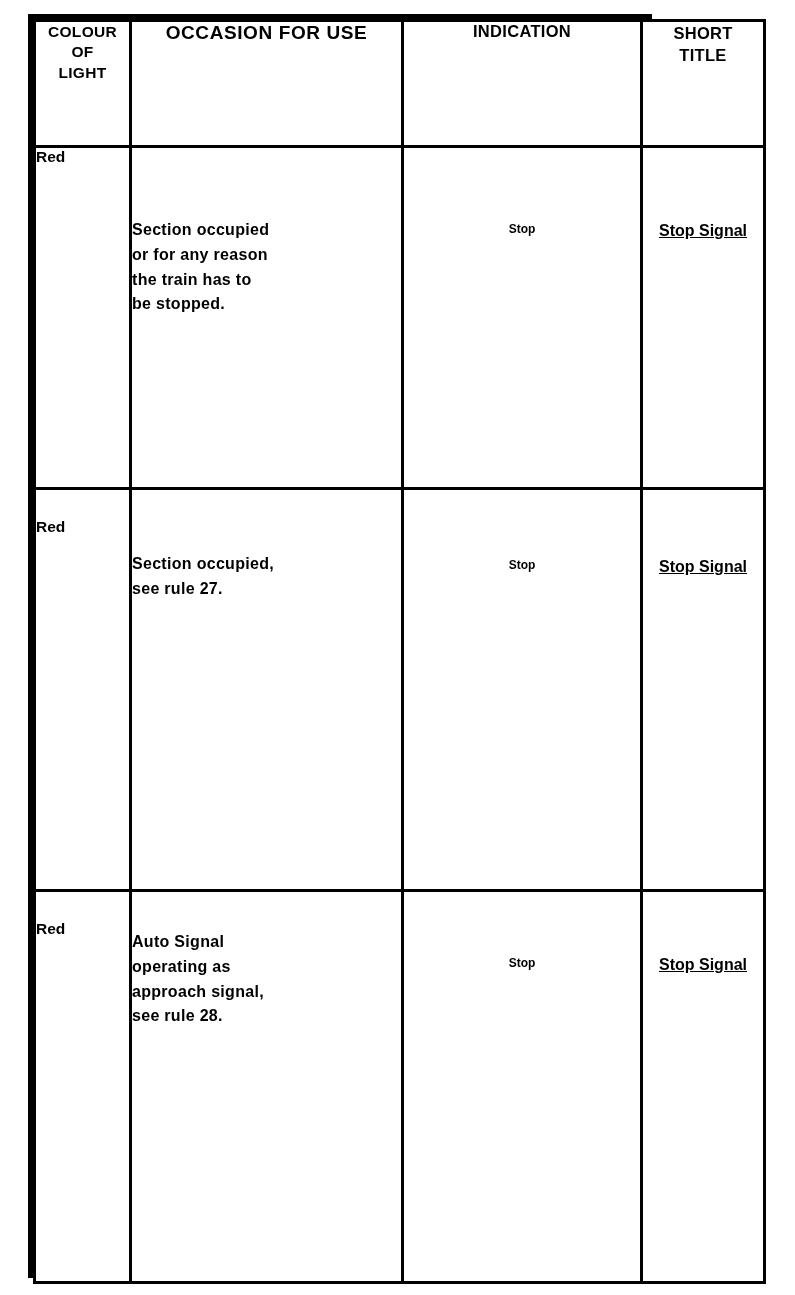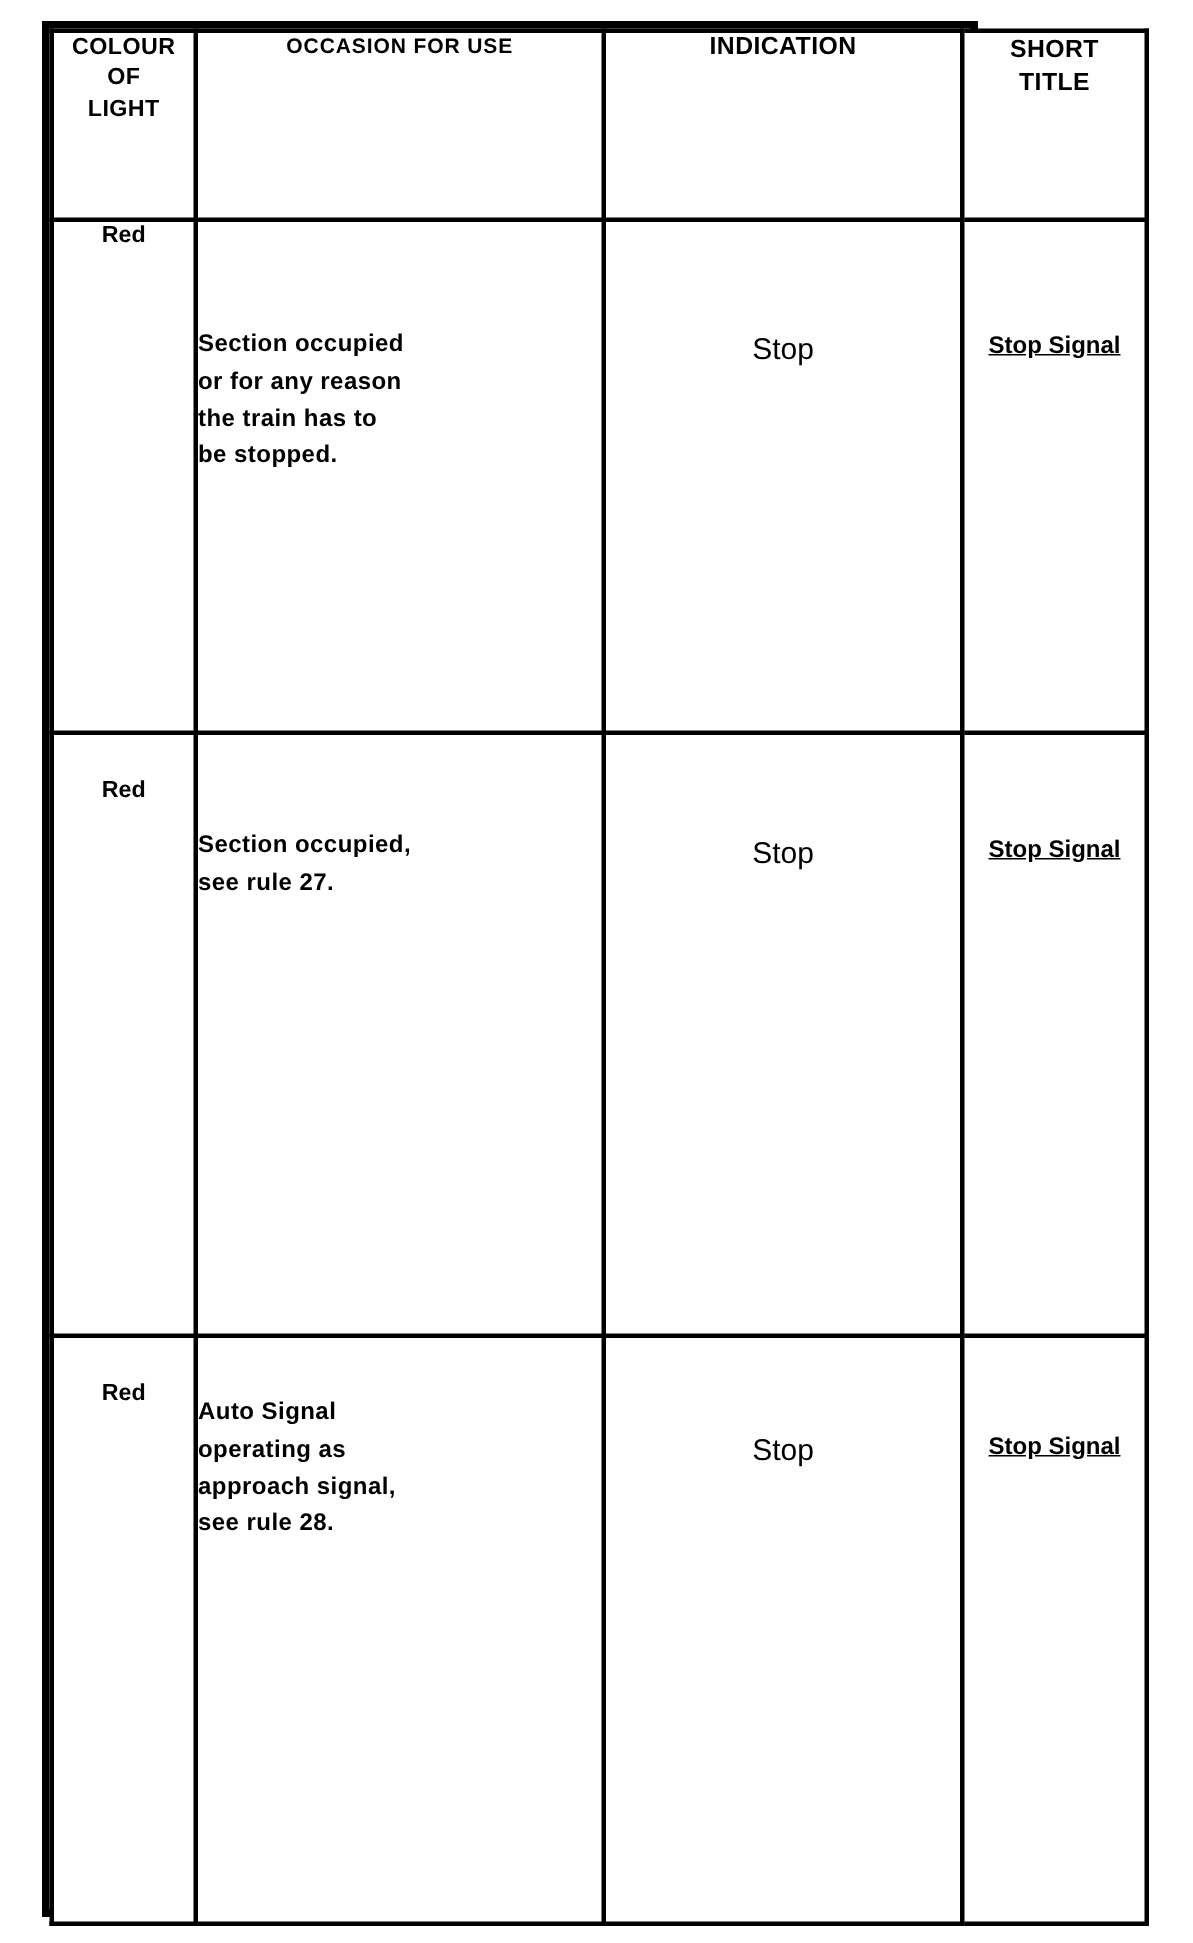--- a/index.html
+++ b/index.html
@@ -56,53 +56,52 @@
     text-align: center;
     font-weight: bold;
     font-size: 16.5px;
     letter-spacing: 0.3px;
   }
   thead th.h-colour {
     font-size: 15.5px;
     line-height: 1.32;
   }
   thead th.h-occasion {
-    font-size: 14px;
+    font-size: 19px;
     letter-spacing: 0.6px;
     margin-top: 28px;
   }
   thead th.h-short {
     line-height: 1.36;
   }
 
   tbody td {
     height: 342px;
   }
   tbody tr.row-2 td { height: 402px; }
   tbody tr.row-3 td { height: 392px; }
 
   .cell-colour {
-    text-align: center;
     font-weight: bold;
     font-size: 15.5px;
     padding-top: 32px;
   }
   .cell-occasion {
     font-weight: bold;
     font-size: 16px;
     line-height: 1.55;
     padding: 68px 0 0 18px;
     letter-spacing: 0.3px;
     white-space: pre-line;
     margin-left: 24px;
   }
   .cell-indication {
     text-align: center;
-    font-weight: normal;
-    font-size: 20px;
+    font-weight: bold;
+    font-size: 12px;
     padding-top: 72px;
   }
   .cell-short {
     text-align: center;
     font-weight: bold;
     font-size: 16px;
     padding-top: 72px;
     text-decoration: underline;
   }
   

